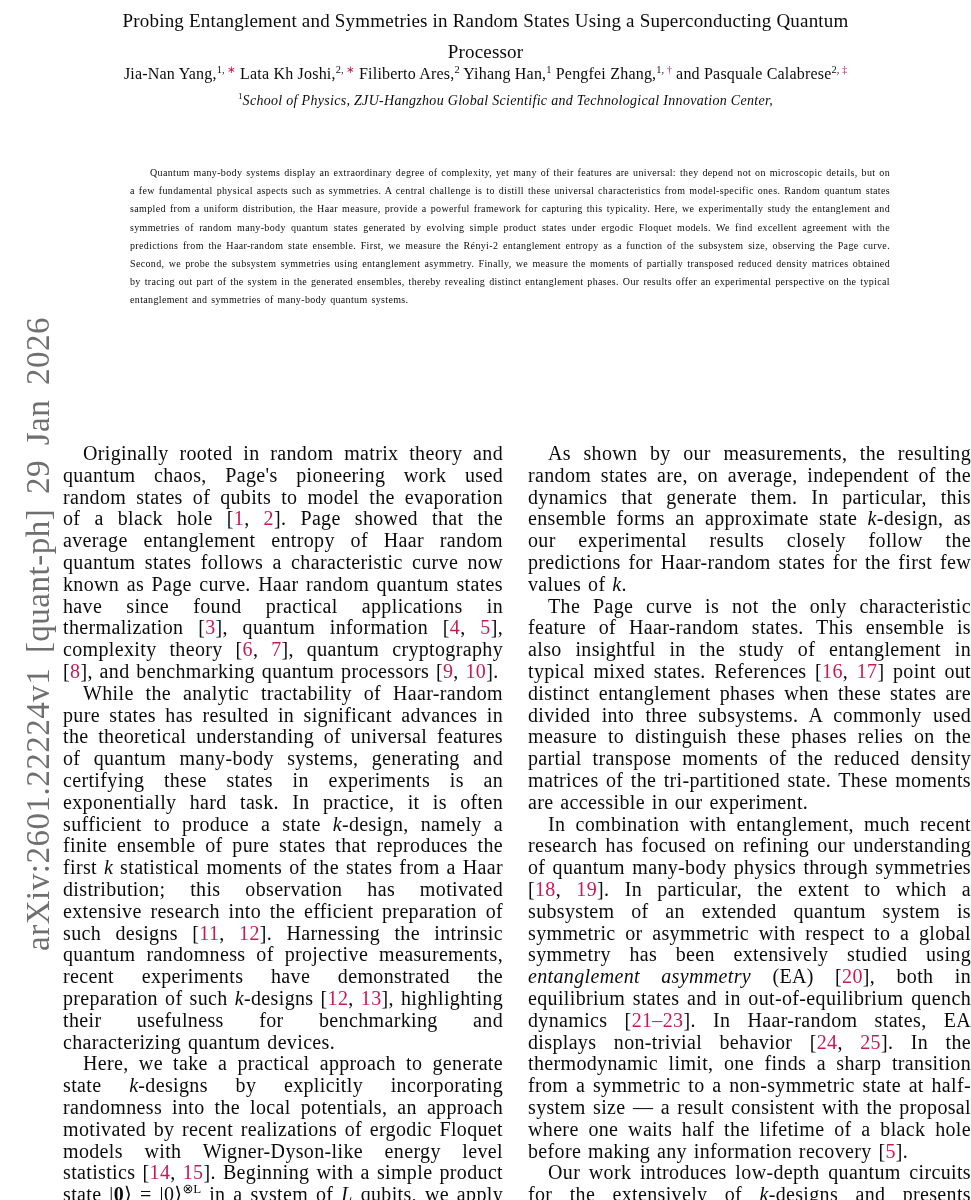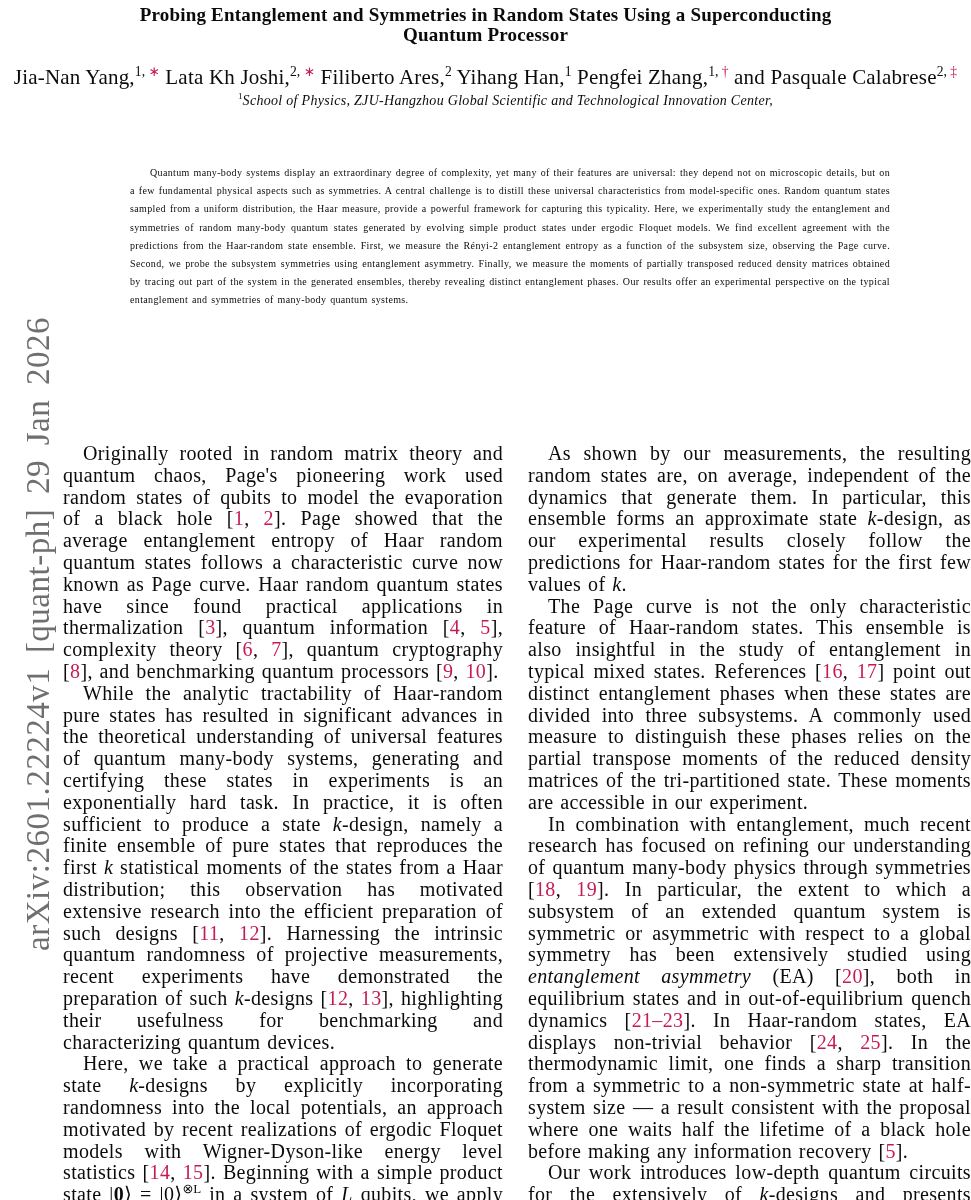--- a/index.html
+++ b/index.html
@@ -23,28 +23,28 @@
     font-size: 33px;
     letter-spacing: 0.5px;
     word-spacing: 6px;
     white-space: nowrap;
   }
 
   .title {
     position: absolute; top: 5px; left: 0; right: 0;
     margin: 0 auto; width: 745px;
     text-align: center;
-    font-size: 19px; font-weight: bold;
-    line-height: 20px; letter-spacing: 0.2px;
+    font-size: 19px; font-weight: normal;
+    line-height: 31px; letter-spacing: 0.2px;
   }
 
   .authors {
     position: absolute; top: 65px; left: 0;
     width: 100%; text-align: center;
-    font-size: 21px; letter-spacing: 0.2px;
+    font-size: 16px; letter-spacing: 0.2px;
     white-space: nowrap;
   }
 
   .affiliations {
     position: absolute; top: 93px; left: 0;
     width: 100%; text-align: center;
     font-size: 14px; line-height: 16.5px;
     letter-spacing: 0.3px;
     padding-left: 20px;
   }

